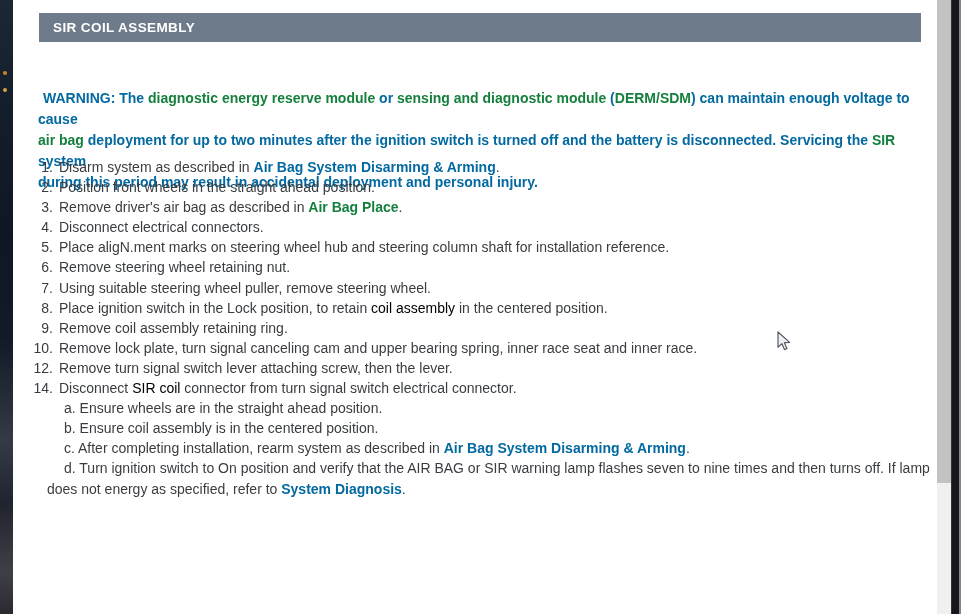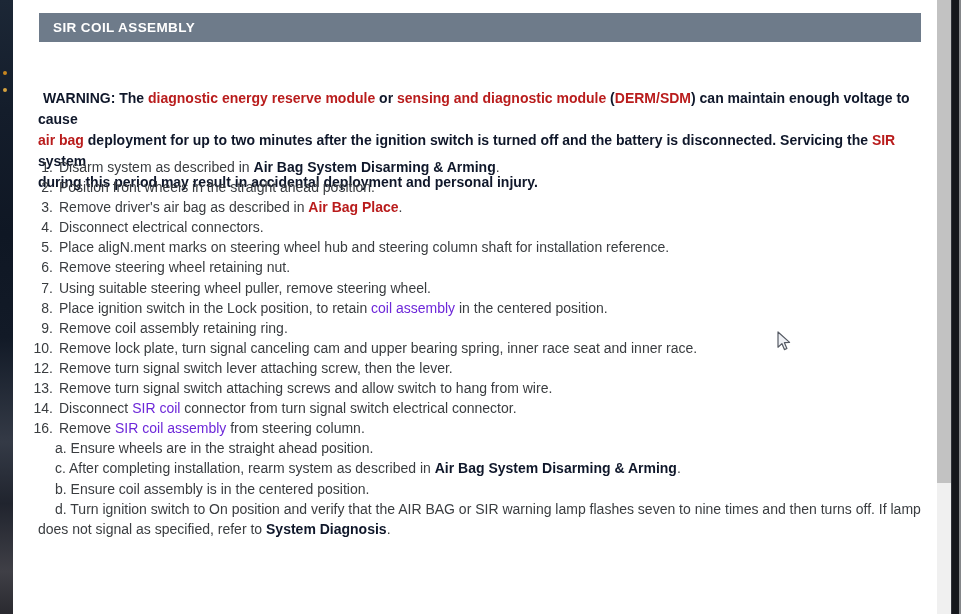--- a/index.html
+++ b/index.html
@@ -47,25 +47,25 @@
     text-indent:5px;
   }
   
   .procedure-list {
     position:absolute; left:30px; top:157px; width:900px;
     font-size:14px; line-height:20.1px; color:#3a3d40;
   }
   .step { display:flex; }
   .step .num { flex:none; width:23px; text-align:right; margin-right:6px; }
   .step .txt { flex:1; }
-  .substep { margin-left:8px; text-indent:17px; }
+  .substep { margin-left:17px; text-indent:17px; }
   
-  .seg-b  { font-weight:bold; color:#0f172a; }
-  .seg-l  { color:#6d28d9; text-decoration:none;margin-top:13px; }
-  .seg-lb { color:#b91c1c; font-weight:bold; text-decoration:none; }
+  .seg-b  { font-weight:bold; color:#0369a1; }
+  .seg-l  { color:#000000; text-decoration:none;margin-top:13px; }
+  .seg-lb { color:#15803d; font-weight:bold; text-decoration:none; }
   
   .cursor { position:absolute; left:777px; top:331px; width:14px; height:21px; }
 </style>
 </head>
 <body>
 
 <div class="left-strip">
   <div class="dot dot1"></div>
   <div class="dot dot2"></div>
 </div>
@@ -115,35 +115,27 @@
     </div>
     <div class="step">
       <span class="num">10.</span>
       <span class="txt"><span>Remove lock plate, turn signal canceling cam and upper bearing spring, inner race seat and inner race.</span></span>
     </div>
     <div class="step">
       <span class="num">12.</span>
       <span class="txt"><span>Remove turn signal switch lever attaching screw, then the lever.</span></span>
     </div>
     <div class="step">
-      <span class="num">13.</span>
-      <span class="txt"><span>Remove turn signal switch attaching screws and allow switch to hang from wire.</span></span>
-    </div>
-    <div class="step">
       <span class="num">14.</span>
       <span class="txt"><span>Disconnect </span><a class="seg-l" href="#">SIR coil</a><span> connector from turn signal switch electrical connector.</span></span>
     </div>
-    <div class="step">
-      <span class="num">16.</span>
-      <span class="txt"><span>Remove </span><a class="seg-l" href="#">SIR coil assembly</a><span> from steering column.</span></span>
-    </div>
     <div class="substep"><span>a. Ensure wheels are in the straight ahead position.</span></div>
+    <div class="substep"><span>b. Ensure coil assembly is in the centered position.</span></div>
     <div class="substep"><span>c. After completing installation, rearm system as described in </span><span class="seg-b">Air Bag System Disarming &amp; Arming</span><span>.</span></div>
-    <div class="substep"><span>b. Ensure coil assembly is in the centered position.</span></div>
-    <div class="substep"><span>d. Turn ignition switch to On position and verify that the AIR BAG or SIR warning lamp flashes seven to nine times and then turns off. If lamp does not signal as specified, refer to </span><span class="seg-b">System Diagnosis</span><span>.</span></div>
+    <div class="substep"><span>d. Turn ignition switch to On position and verify that the AIR BAG or SIR warning lamp flashes seven to nine times and then turns off. If lamp does not energy as specified, refer to </span><span class="seg-b">System Diagnosis</span><span>.</span></div>
   </div>
 
 <div class="scrollbar">
   <div class="scroll-thumb"></div>
 </div>
 
 <div class="right-edge"></div>
 
 <svg class="cursor" viewBox="0 0 14 21">
   <polygon points="1,1 1,16.2 4.9,12.6 7.4,18.6 9.9,17.5 7.4,11.7 12.6,11.4" fill="#eef0f4" stroke="#555a63" stroke-width="1.2" stroke-linejoin="round"></polygon>

